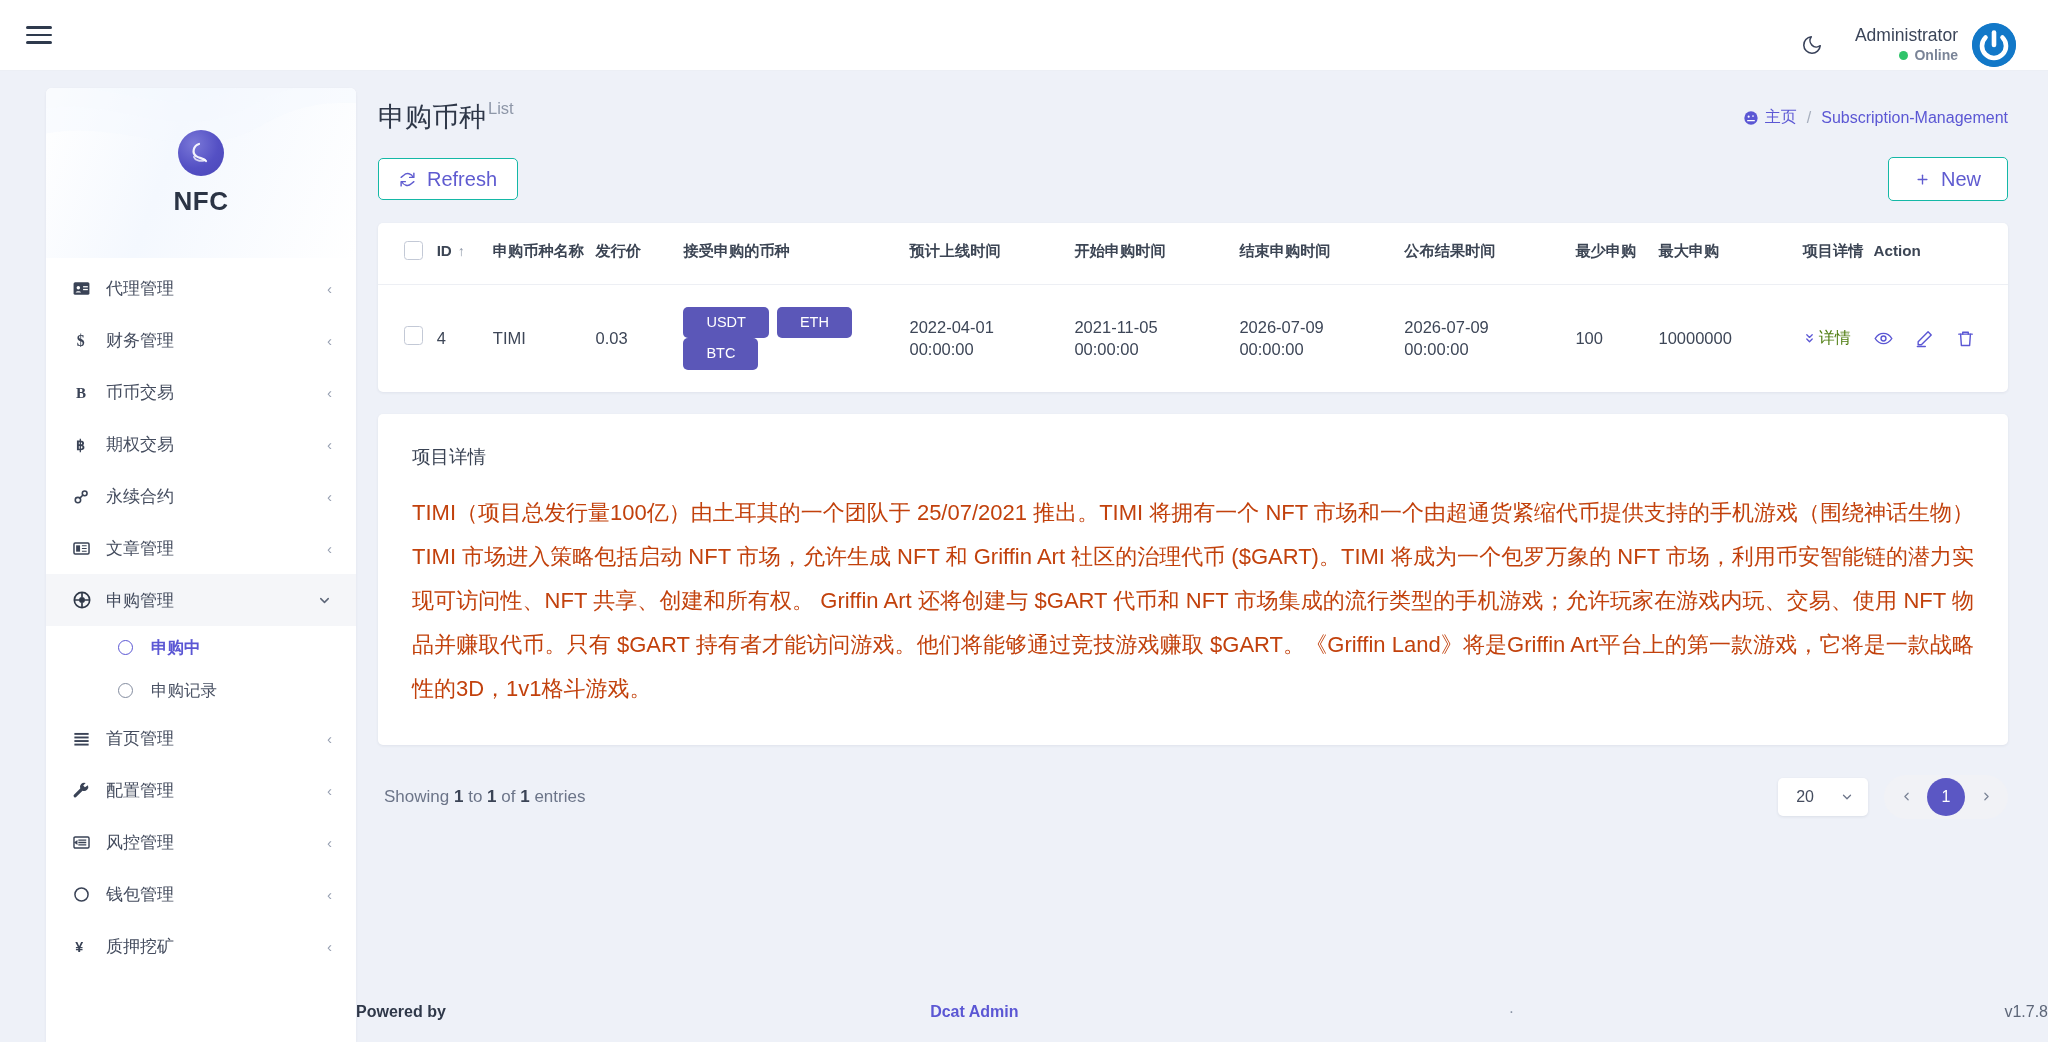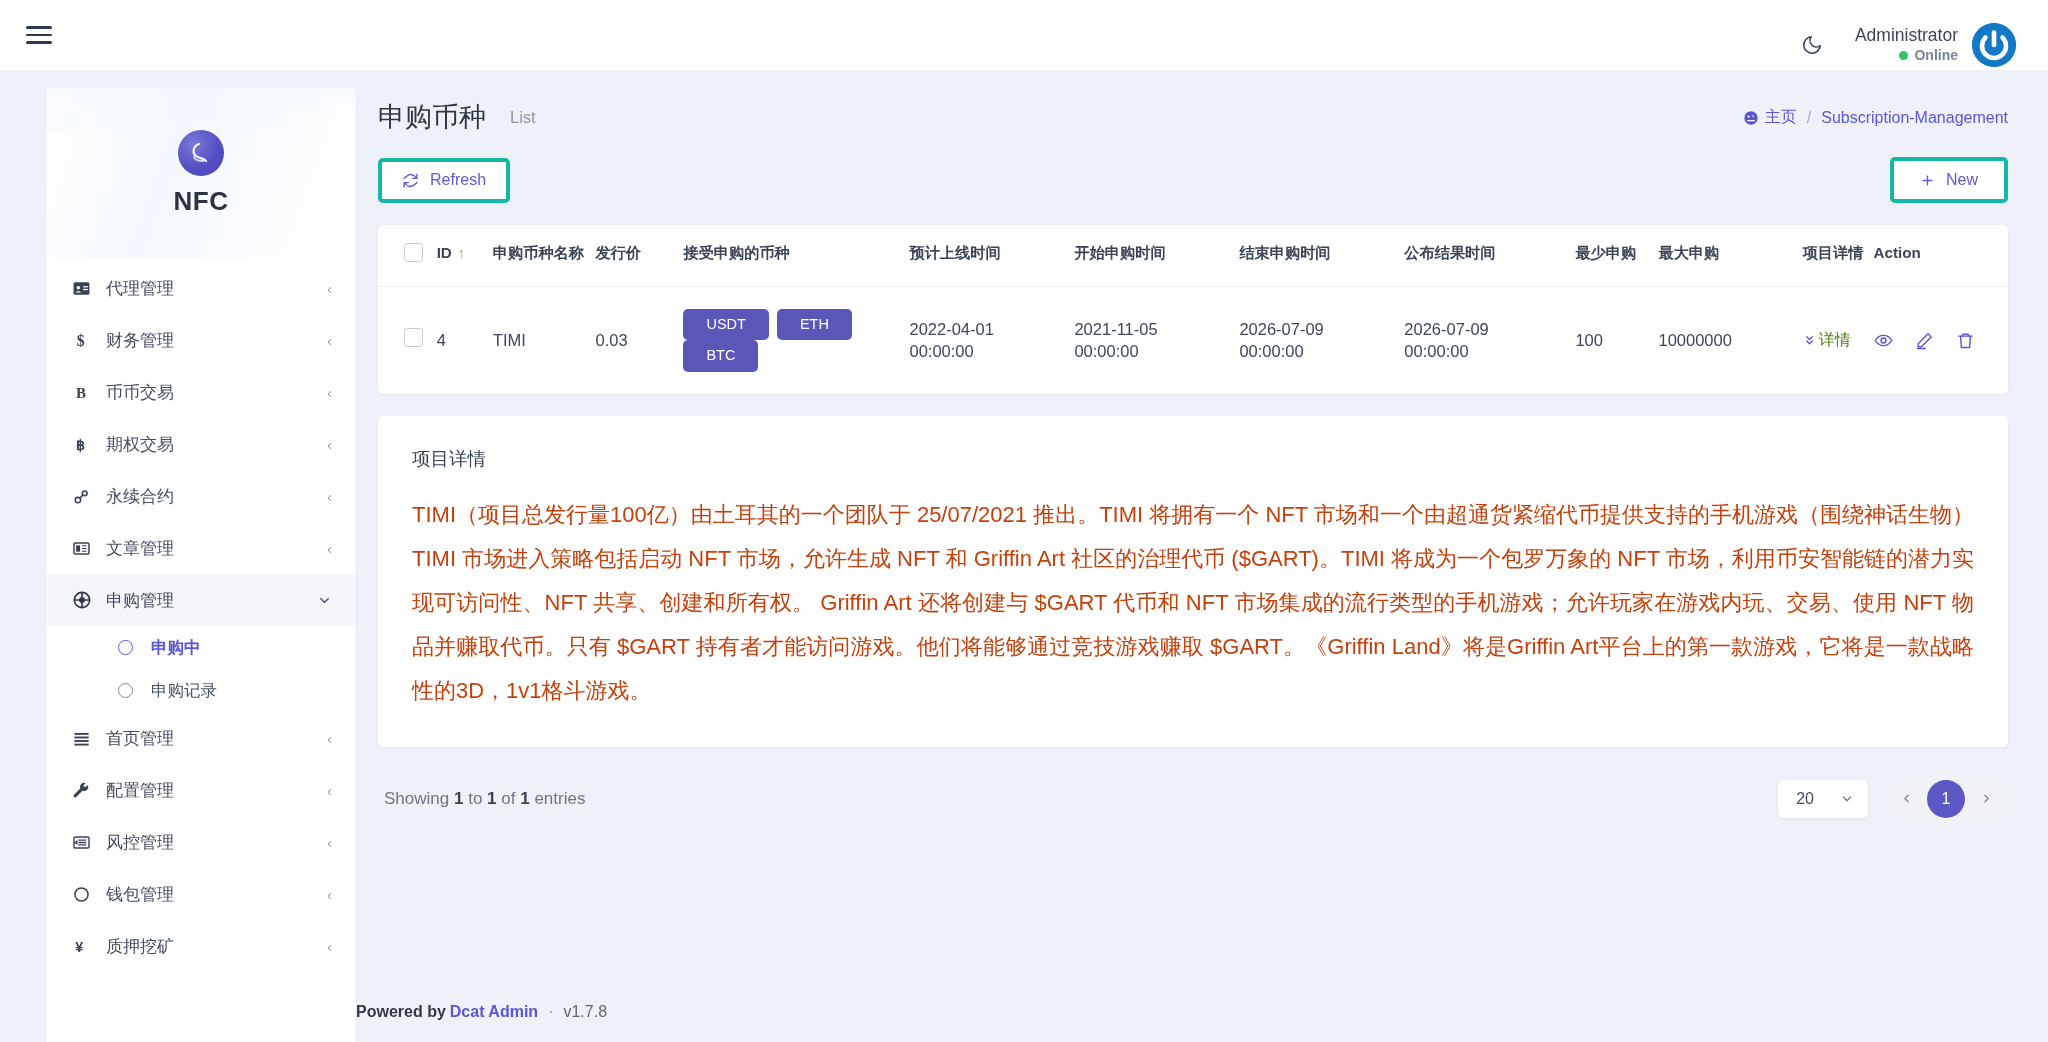--- a/index.html
+++ b/index.html
@@ -69,32 +69,32 @@
     display: flex; align-items: center; height: 43px; padding-left: 72px;
     font-size: 16.5px; color: #4a5264; cursor: pointer; gap: 18px;
   }
   .sub-item .ring { width: 15px; height: 15px; border-radius: 50%; border: 1.8px solid #838c9f; display:block;}
   .sub-item.active { color: #5b57d4; font-weight: 700;}
   .sub-item.active .ring { border-color: #5b57d4; }
 
   
   .main { position: absolute; top: 71px; left: 356px; width: 1692px; height: 971px; }
   .page-head { display: flex; align-items: flex-start; justify-content: space-between; padding: 28px 40px 0 22px;}
-  .title-row { display: flex; align-items: center; gap: 24px;}
+  .title-row { display: flex; align-items: flex-start; gap: 2px;}
   .page-title { font-size: 27px; color: #2e3748; font-weight: 400;}
   .page-sub { font-size: 16.5px; color: #8e97a8;}
   .breadcrumb { display: flex; align-items: center; gap: 10px; font-size: 16px; padding-top: 8px;}
   .bc-home { display: flex; align-items: center; gap: 6px; color: #5b57d4; cursor: pointer;}
   .bc-sep { color: #a6aebd; }
   .bc-cur { color: #5b57d4; cursor: pointer;}
 
   .action-row { display: flex; align-items: center; justify-content: space-between; padding: 22px 40px 0 22px;}
   .btn {
-    display: inline-flex; align-items: center; gap: 11px; font-size: 16px;
-    border: 4px solid #14b8a6; color: #5f5bd0; background: #fff;
+    display: inline-flex; align-items: center; gap: 11px; font-size: 20px;
+    border: 1px solid #14b8a6; color: #5f5bd0; background: #fff;
     border-radius: 5px; padding: 10px 20px; cursor: pointer; line-height: 1;
   }
   .btn.new { padding: 11px 26px; }
 
   .card {
     margin: 22px 40px 0 22px; background: #fff; border-radius: 5px;
     box-shadow: 0 1px 3px rgba(30,40,70,.07);
   }
 
   table { width: 100%; border-collapse: collapse; }
@@ -135,21 +135,21 @@
   }
   .pager { display: flex; align-items: center; background: #f1f2f6; border-radius: 22px; padding: 3px; gap: 2px;}
   .pager .pg {
     width: 38px; height: 38px; border-radius: 50%; display: flex; align-items: center;
     justify-content: center; font-size: 16px; color: #7b8496; cursor: pointer;
   }
   .pager .pg.cur { background: #5b57c4; color: #fff; font-weight: 400;}
 
   .footer {
     position: absolute; bottom: 0; left: 356px; width: 1692px; height: 60px;
-    display: flex; align-items: center; justify-content: flex-start; gap: 4px;
+    display: flex; align-items: center; justify-content: space-between; gap: 4px;
     font-size: 16px; color: #5d6678;
   }
   .footer b { color: #2f3849; }
   .footer a { color: #5b57d4; text-decoration: none; font-weight: 700;}
   .footer .dotsep { color: #8b94a5; margin: 0 6px;}
   svg { display: block; }
 </style>
 </head>
 <body>
 

